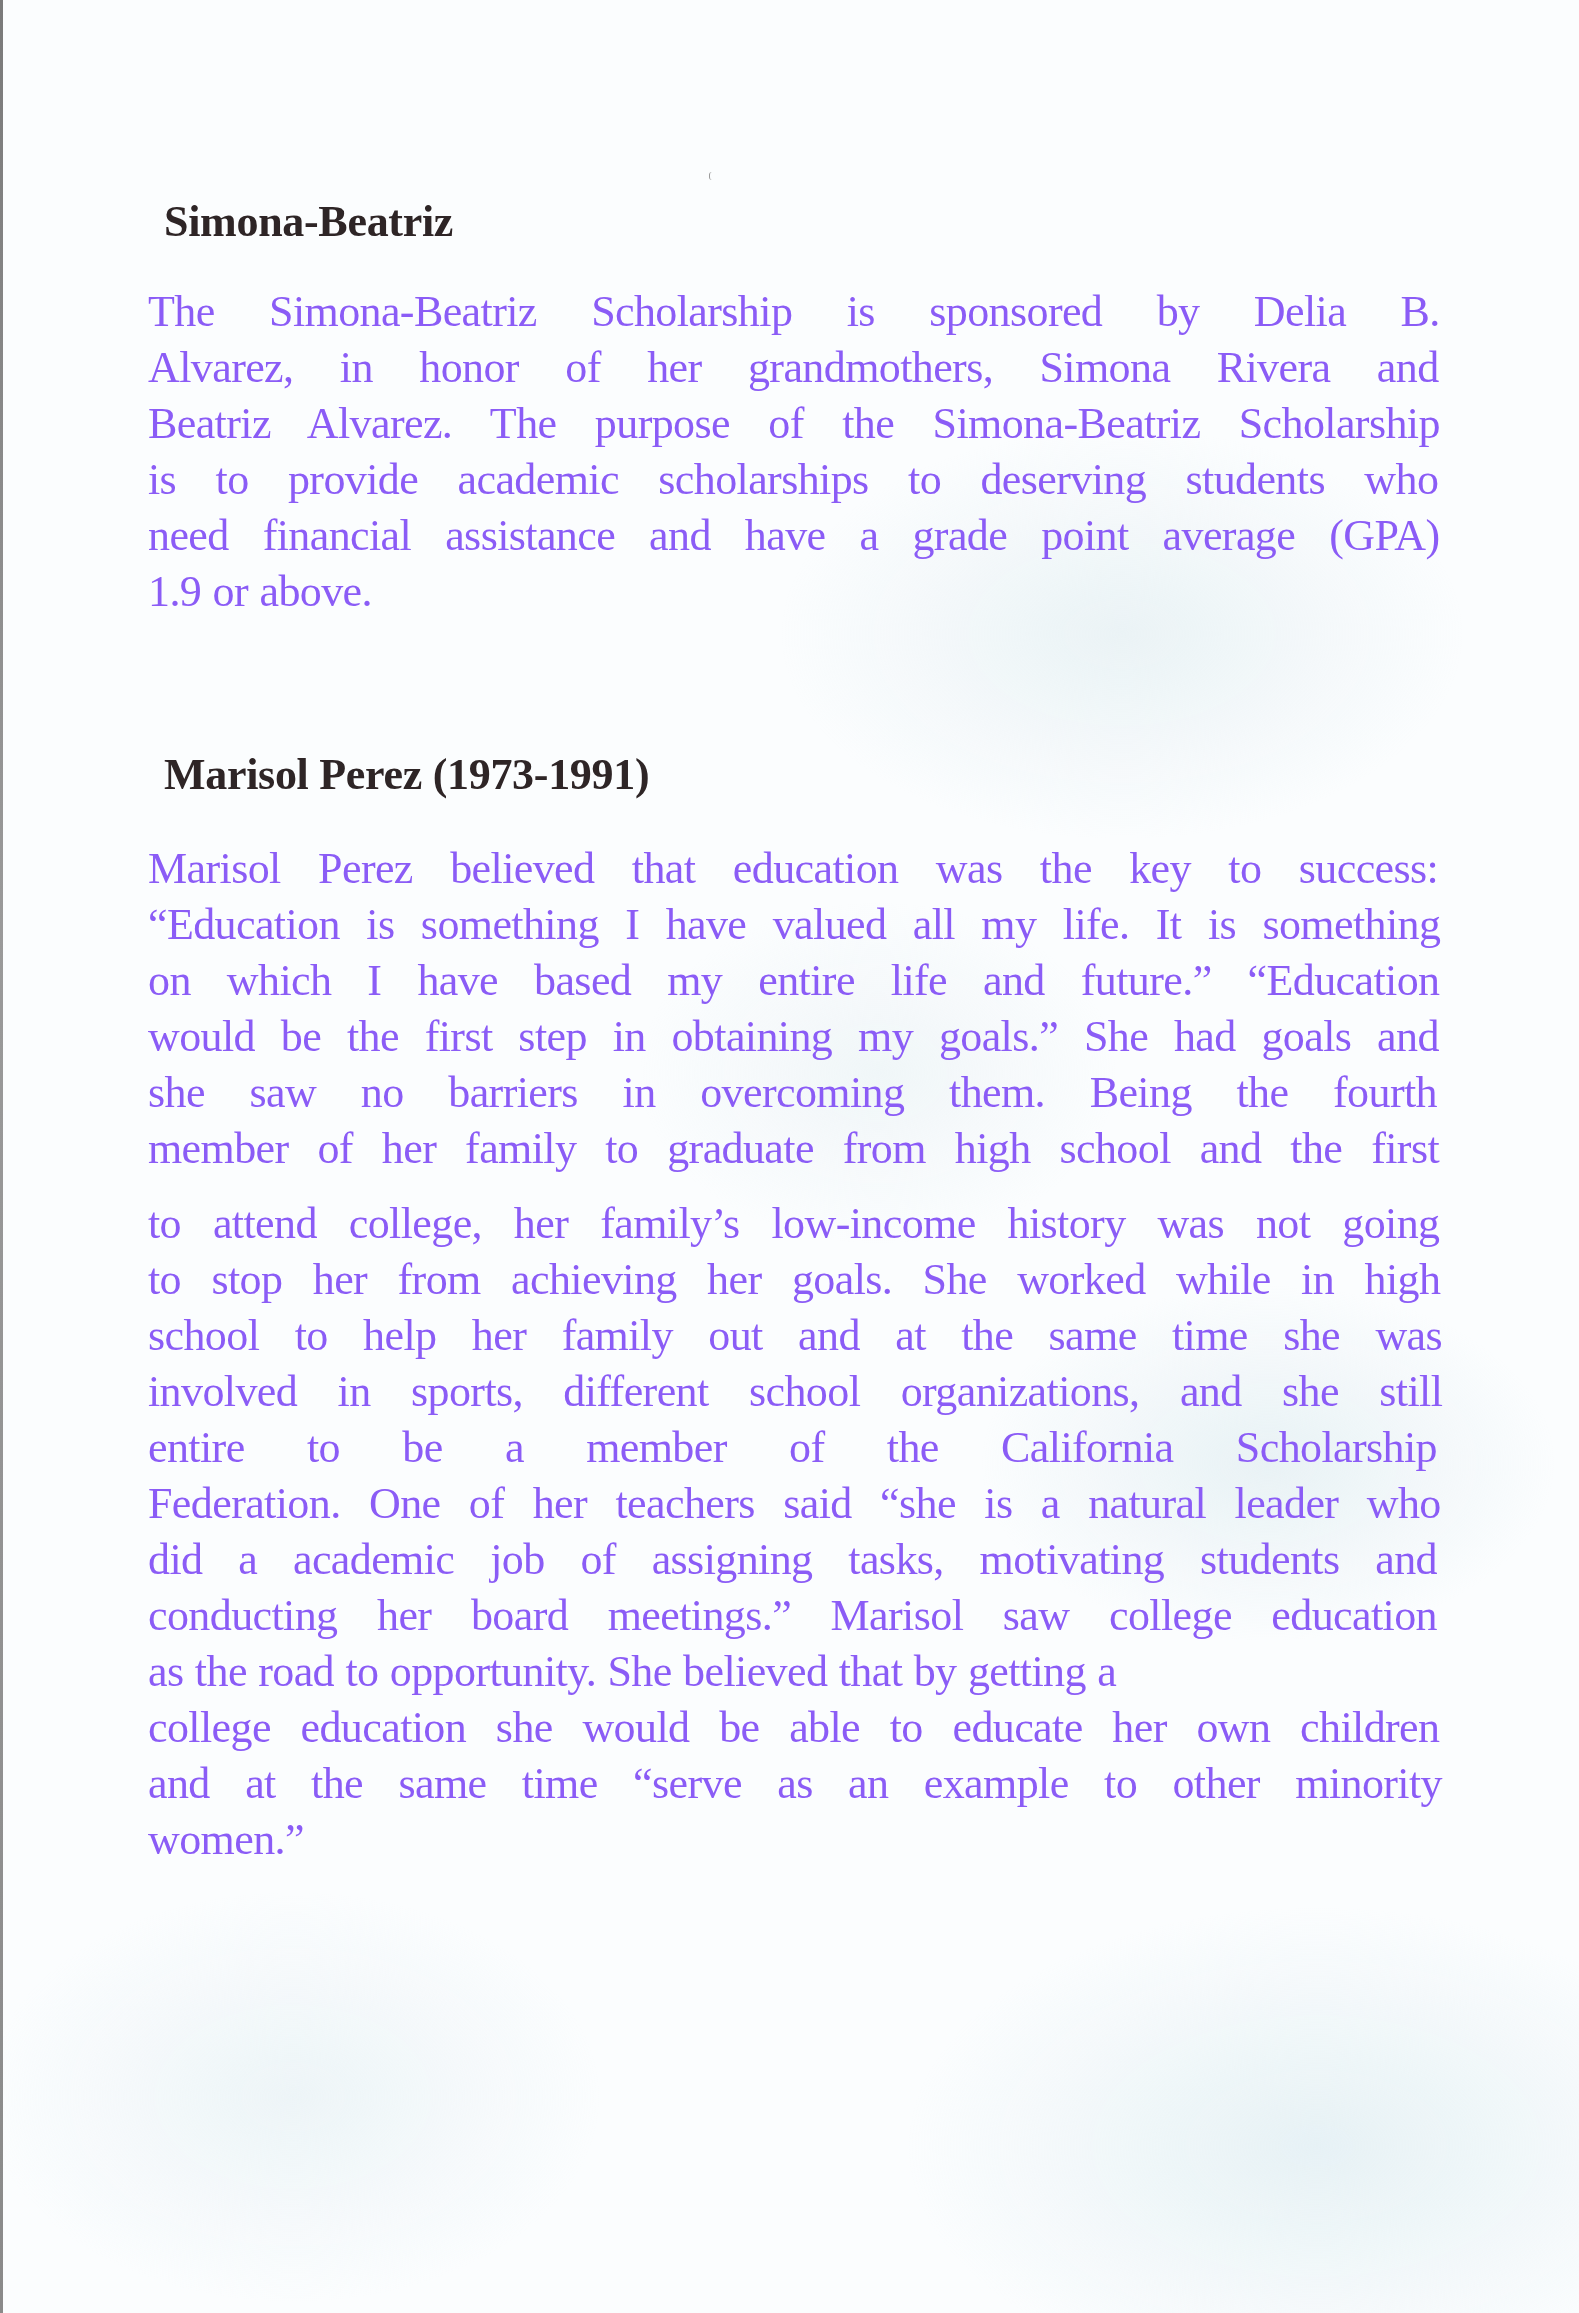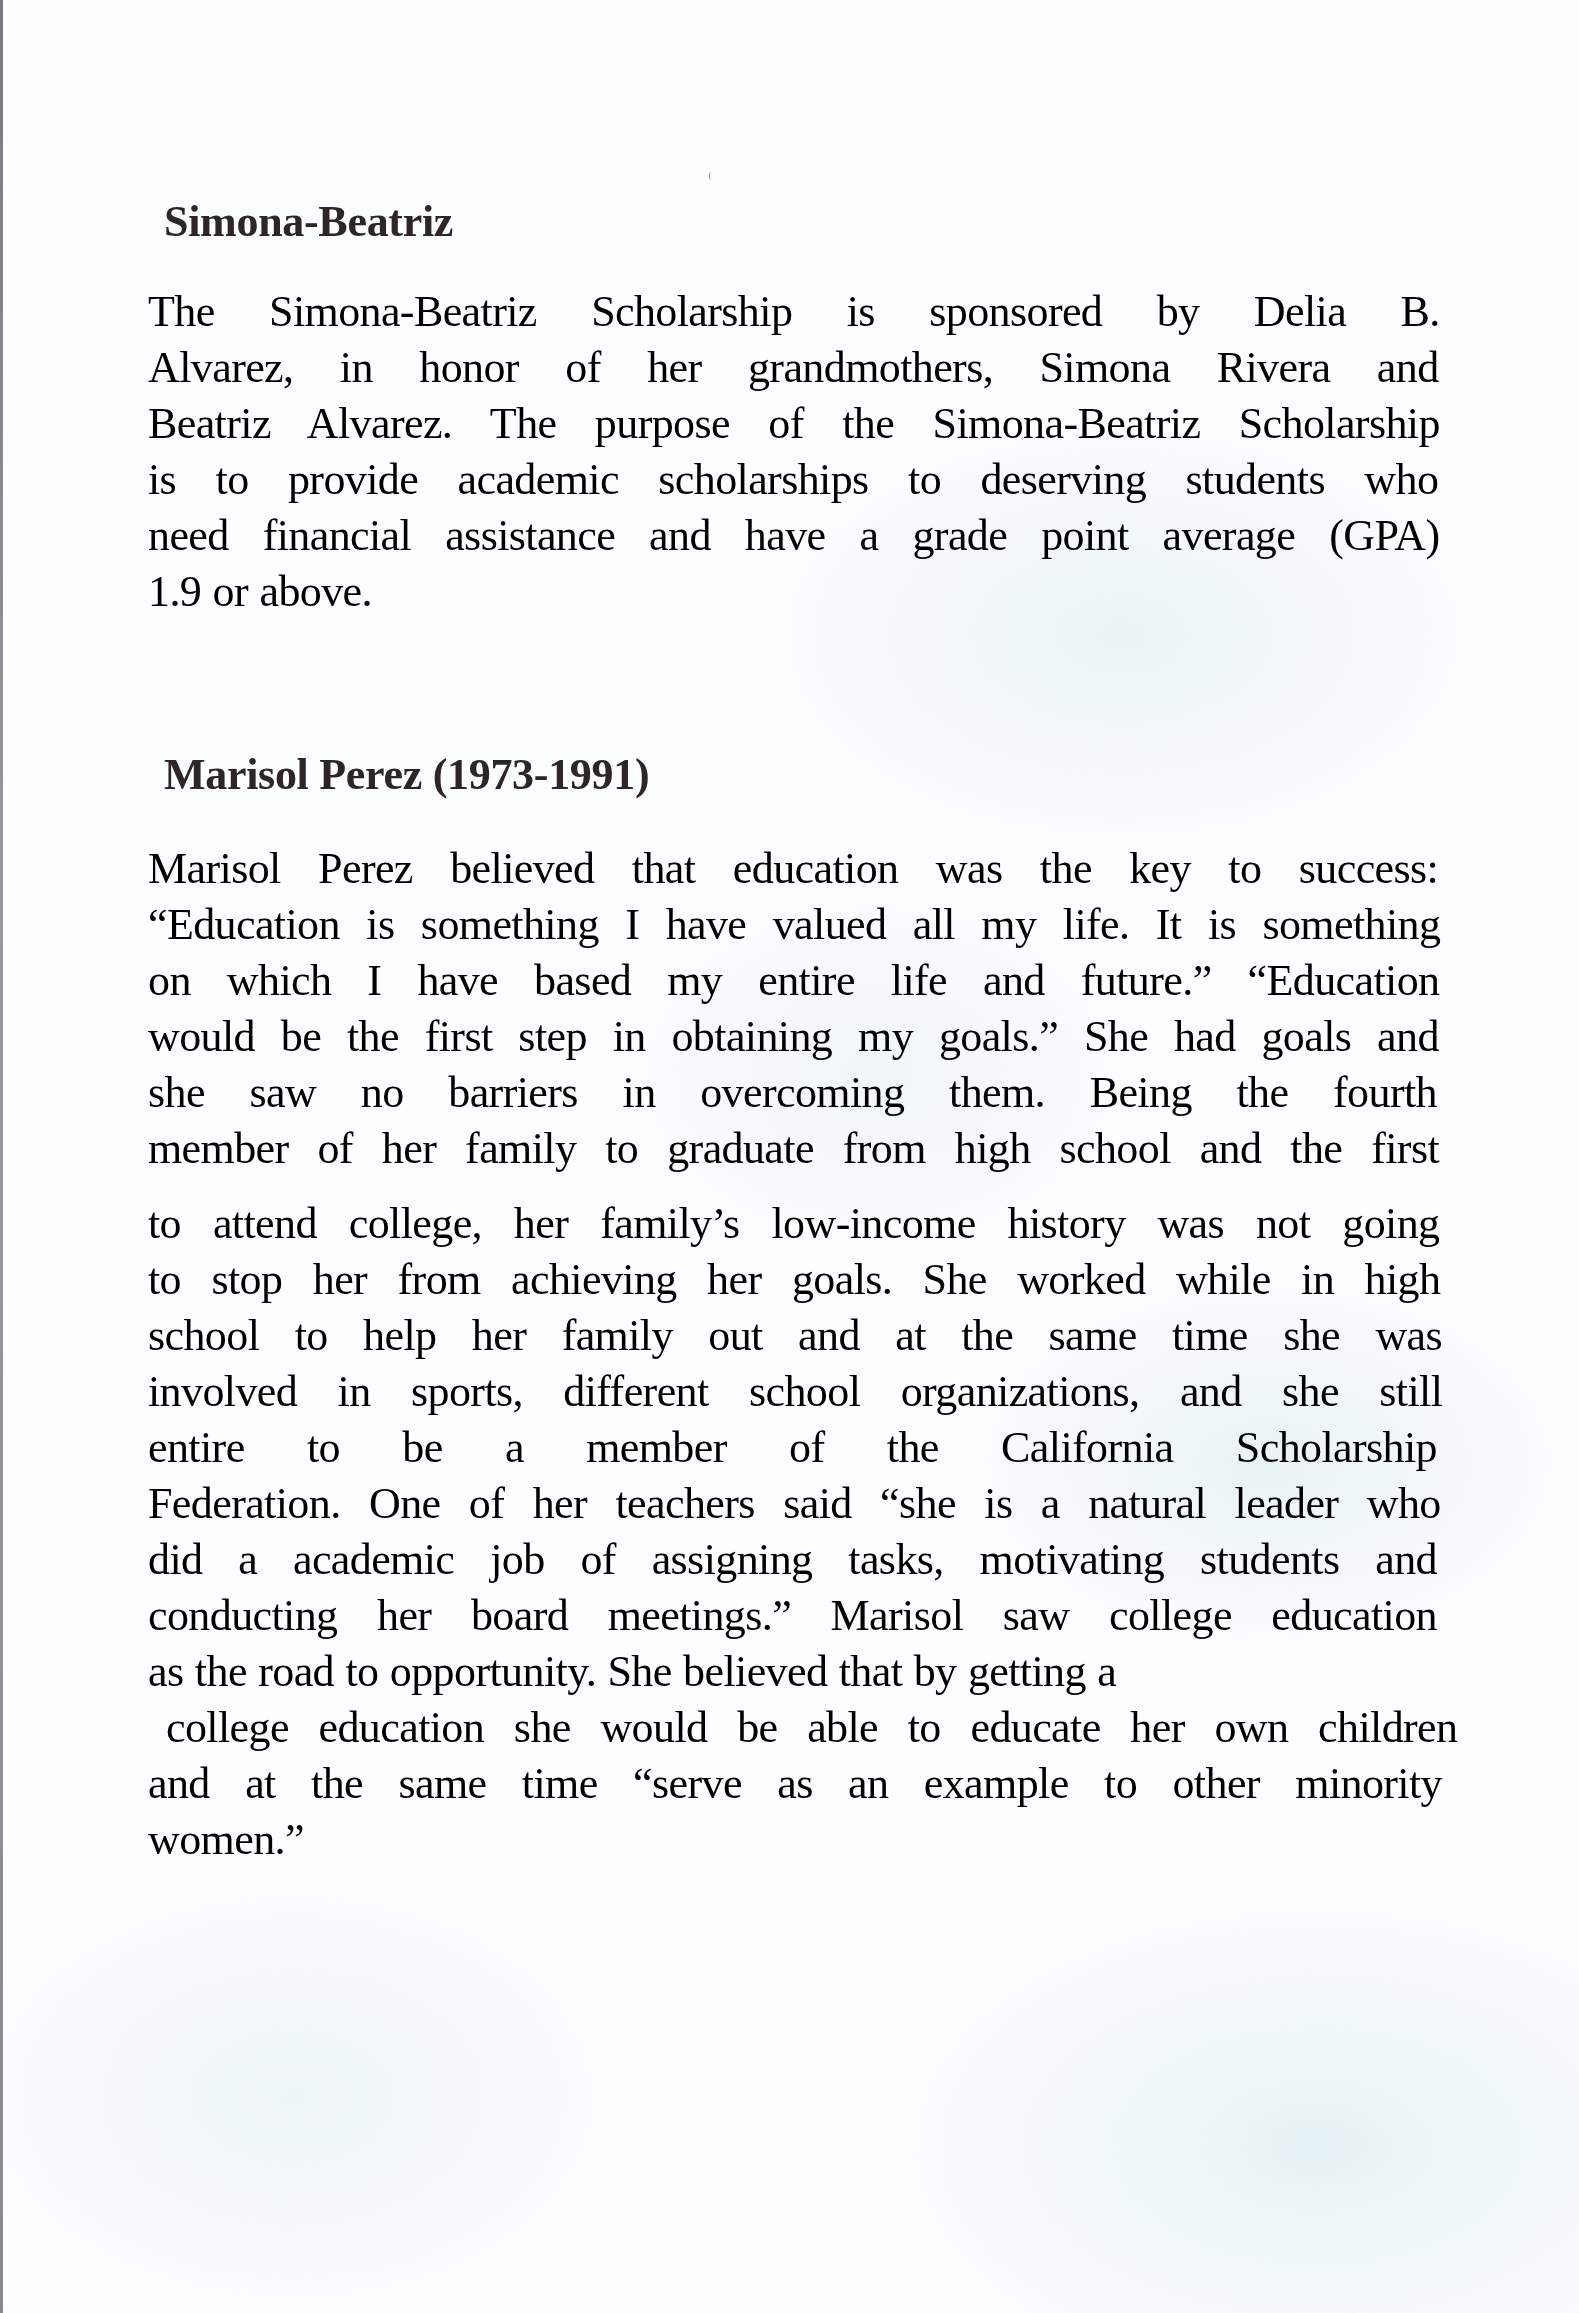--- a/index.html
+++ b/index.html
@@ -41,21 +41,21 @@
       line-height: 57px;
       margin: 16px;
       color: #2e2526;
       letter-spacing: -0.3px;
     }
     .paragraph {
       font-size: 44px;
       line-height: 56px;
       margin: 0;
       text-align: justify;
-      color: #000000;
+      color: #8b5cf6;
       letter-spacing: -0.6px;
       word-spacing: 1px;
     }
     #section1-heading { position: absolute; top: 177px; left: 0; }
     #section1-body    { position: absolute; top: 284px; left: 0; width: 1289px; }
     #section2-heading { position: absolute; top: 730px; left: 0; text-align: right; }
     #section2-body    { position: absolute; top: 841px; left: 0; width: 1289px; }
     .line {
       display: block;
       text-align: justify;
@@ -106,19 +106,19 @@
     <span class="line" style="display: block; word-spacing: 18.5px;">member of her family to graduate from high school and the first</span>
     <span class="line" style="display: block; word-spacing: 21.5px; margin-top: 19px;">to attend college, her family’s low-income history was not going</span>
     <span class="line" style="display: block; word-spacing: 20px;">to stop her from achieving her goals. She worked while in high</span>
     <span class="line" style="display: block; word-spacing: 25px;">school to help her family out and at the same time she was</span>
     <span class="line" style="display: block; word-spacing: 30px;">involved in sports, different school organizations, and she still</span>
     <span class="line" style="display: block; word-spacing: 45px;">entire to be a member of the California Scholarship</span>
     <span class="line" style="display: block; word-spacing: 18px;">Federation. One of her teachers said “she is a natural leader who</span>
     <span class="line" style="display: block; word-spacing: 24px;">did a academic job of assigning tasks, motivating students and</span>
     <span class="line" style="display: block; word-spacing: 29px;">conducting her board meetings.” Marisol saw college education</span>
     <span class="line last">as the road to opportunity. She believed that by getting a</span>
-    <span class="line" style="display: block; word-spacing: 19.3px; margin-left: 18px;">college education she would be able to educate her own children</span>
+    <span class="line" style="display: block; word-spacing: 19.3px;">college education she would be able to educate her own children</span>
     <span class="line" style="display: block; word-spacing: 25px;">and at the same time “serve as an example to other minority</span>
     <span class="line last">women.”</span>
   </div>
 
 </div>
 
 
 </body></html>

